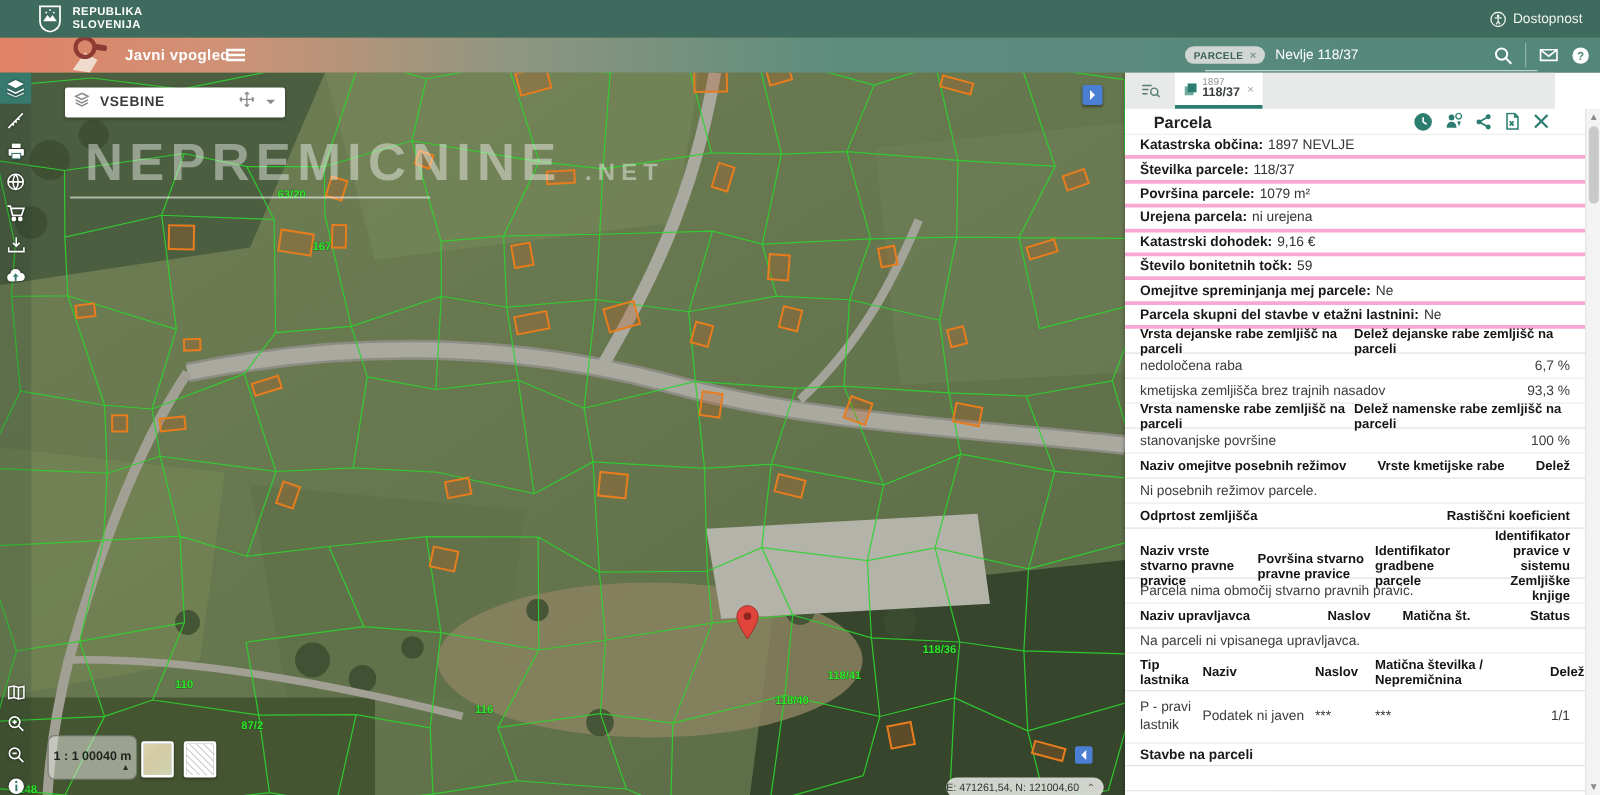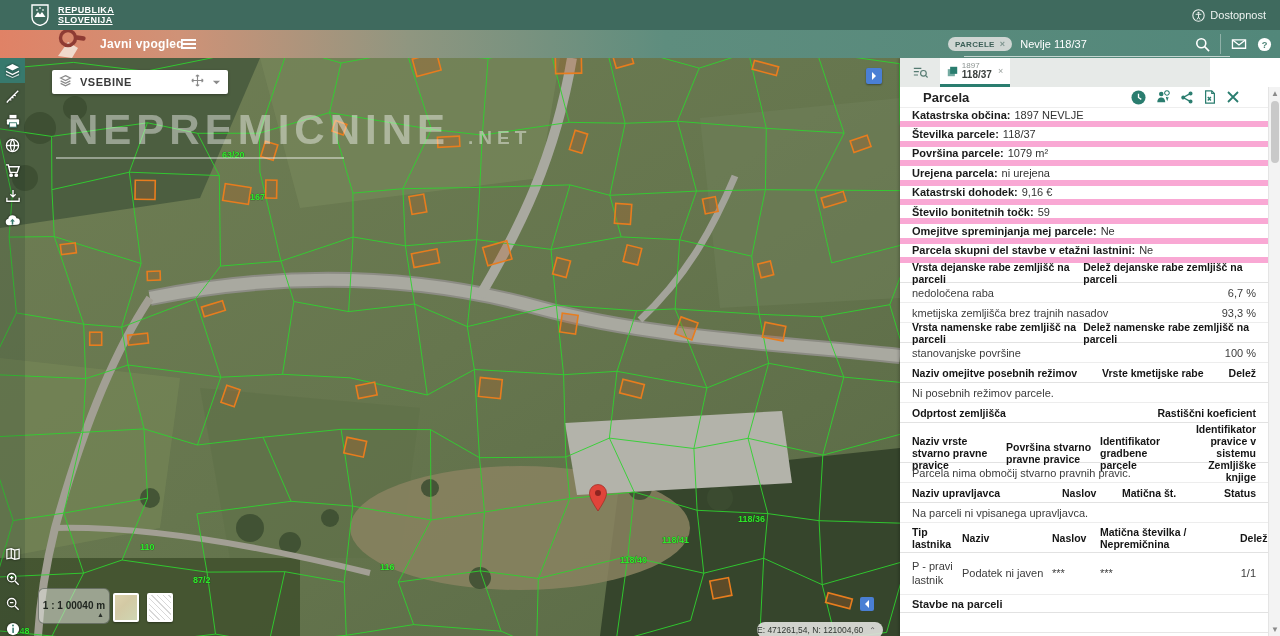--- a/index.html
+++ b/index.html
@@ -1,21 +1,21 @@
 <!DOCTYPE html>
 <html><head>
 <meta charset="utf-8">
 <style>
   * { margin:0; padding:0; box-sizing:border-box; }
   html,body { width:1280px; height:636px; overflow:hidden; font-family:"Liberation Sans", sans-serif; }
   .stage { position:relative; width:1280px; height:636px; background:#6d7c52; overflow:hidden; }
 
   
   .topbar { position:absolute; left:0; top:0; width:1280px; height:30px; background:#3f6a5e; display:flex; align-items:center; justify-content:space-between; padding:0 14px 0 30px; z-index:30; }
-  .brand { display:flex; align-items:center; gap:8px; color:#fff;text-decoration:underline; }
+  .brand { display:flex; gap:8px; color:#fff; }
   .brand-txt { font-size:9px; font-weight:bold; line-height:1.15; letter-spacing:.4px; }
   .accessibility { display:flex; align-items:center; gap:5px; color:#eef3f1; font-size:11px; cursor:pointer; }
 
   
   .appbar { position:absolute; left:0; top:30px; width:1280px; height:28px; background:linear-gradient(90deg,#e08266 0%,#cf9277 14%,#8f9680 32%,#5e8d7e 52%,#52877a 100%); z-index:29; display:flex; align-items:center; }
   .app-logo { position:absolute; left:52px; top:-4px; }
   .app-title { position:absolute; left:100px; font-size:12px; font-weight:bold; color:#fff; letter-spacing:.3px; }
   .burger { position:absolute; left:181px; width:15px; cursor:pointer; }
   .burger div { height:2px; background:#fff; margin:2px 0; }
   .search-zone { position:absolute; right:66px; display:flex; align-items:center; gap:8px; width:266px; }
@@ -47,39 +47,39 @@
   .scalebox { position:absolute; left:38px; top:588px; width:72px; height:36px; background:rgba(225,228,222,.55); border:1px solid rgba(60,70,60,.55); border-radius:6px; z-index:20; display:flex; flex-direction:row; align-items:center; justify-content:center; font-size:10px; color:#1e241e; font-weight:bold; line-height:1.25; cursor:pointer; }
   .scale-arrow { position:absolute; right:5px; bottom:3px; font-size:7px; color:#2a302a; }
   .thumb { position:absolute; top:593px; width:26px; height:29px; border:2px solid #fff; border-radius:2px; box-shadow:0 1px 2px rgba(0,0,0,.4); cursor:pointer; z-index:20; }
   .thumb.t1 { left:113px; background:linear-gradient(135deg,#ddd3ae 0%,#d3c9a4 40%,#cfd6b2 100%); }
   .thumb.t2 { left:147px; background:repeating-linear-gradient(45deg,#fff 0 3px,#d8d8d8 3px 4px); }
   .coordbar { position:absolute; left:757px; top:610px; width:126px; height:16px; background:rgba(222,224,219,.92); border-radius:8px; display:flex; align-items:center; gap:6px; font-size:8.5px; color:#2f3530; z-index:20; cursor:default;margin-top:12px; }
   .coordbar .chev { font-size:8px; color:#555; cursor:pointer; }
 
   
   .panel { position:absolute; left:900px; top:58px; width:380px; height:578px; background:#fff; z-index:28; box-shadow:-1px 0 3px rgba(0,0,0,.25); }
-  .tabstrip { position:absolute; left:0; top:0; width:310px; height:29px; background:#e7eae8; display:flex; align-items:stretch; }
+  .tabstrip { position:absolute; left:0; top:0; width:344px; height:29px; background:#e7eae8; display:flex; align-items:stretch; }
   .tab-searchbtn { width:40px; display:flex; align-items:center; justify-content:center; cursor:pointer; }
   .tab { width:70px; background:#fff; border-bottom:3px solid #2a7d6f; display:flex; align-items:center; justify-content:center; gap:4px; cursor:pointer; }
   .tab-lines { display:flex; flex-direction:column; line-height:1.05; }
   .tab-l1 { font-size:8px; color:#8b9390; }
   .tab-l2 { font-size:10px; color:#3a3f3d; font-weight:bold; }
   .tab .x { font-size:9px; color:#9aa19e; margin-left:2px; }
 
   .panel-title-row { position:absolute; left:0; top:29px; width:368px; height:21px; display:flex; align-items:center; padding:0 23px; border-bottom:1px solid #eee; }
   .panel-title { font-size:13px; font-weight:bold; color:#222; flex:1; }
   .ptool { display:flex; gap:10px; align-items:center; margin-right:6px; }
   .ptool .ic { cursor:pointer; display:flex; }
 
   .pscroll { position:absolute; right:0; top:29px; width:12px; height:549px; background:#f3f3f3; border-left:1px solid #e4e4e4; z-index:5; }
   .pscroll .arr { position:absolute; left:0; width:12px; text-align:center; font-size:8px; color:#8a8a8a; cursor:pointer; }
   .pscroll .thumb-v { position:absolute; left:2px; top:14px; width:8px; height:62px; background:#c9c9c9; border-radius:4px; cursor:grab; }
 
   .pbody { position:absolute; left:0; top:50px; width:368px; height:528px; overflow:hidden; }
-  .f-row { height:19.4px; display:flex; align-items:center; padding:0 12px; border-bottom:6px solid #f9a8d4; font-size:11px; color:#333; }
+  .f-row { height:19.4px; display:flex; align-items:center; padding:0 12px; border-bottom:3px solid #f9a8d4; font-size:11px; color:#333; }
   .f-row b { color:#1a1a1a; margin-right:4px; white-space:nowrap; }
   .sec-h { display:flex; align-items:center; padding:0 12px; border-bottom:1px solid #e2e2e2; font-size:10.5px; font-weight:bold; color:#151515; }
   .sec-h.h20 { height:20px; } .sec-h.h40 { height:40px; line-height:1.15; } .sec-h.h30 { height:30px; line-height:1.15; }
   .sec-r { display:flex; align-items:center; padding:0 12px; border-bottom:1px solid #ededed; font-size:11px; color:#3c3c3c; }
   .sec-r.h20 { height:20px; } .sec-r.h42 { height:42px; line-height:1.2; }
   .sp { flex:1; }
   .grid4h { display:grid; grid-template-columns:88px 88px 86px 1fr; gap:6px; align-items:center; }
   .grid4h .last { text-align:right; }
   .gridU { display:grid; grid-template-columns:150px 60px 80px 1fr; align-items:center; }
   .gridL { display:grid; grid-template-columns:46px 86px 44px 136px 1fr; gap:4px; align-items:center; }

